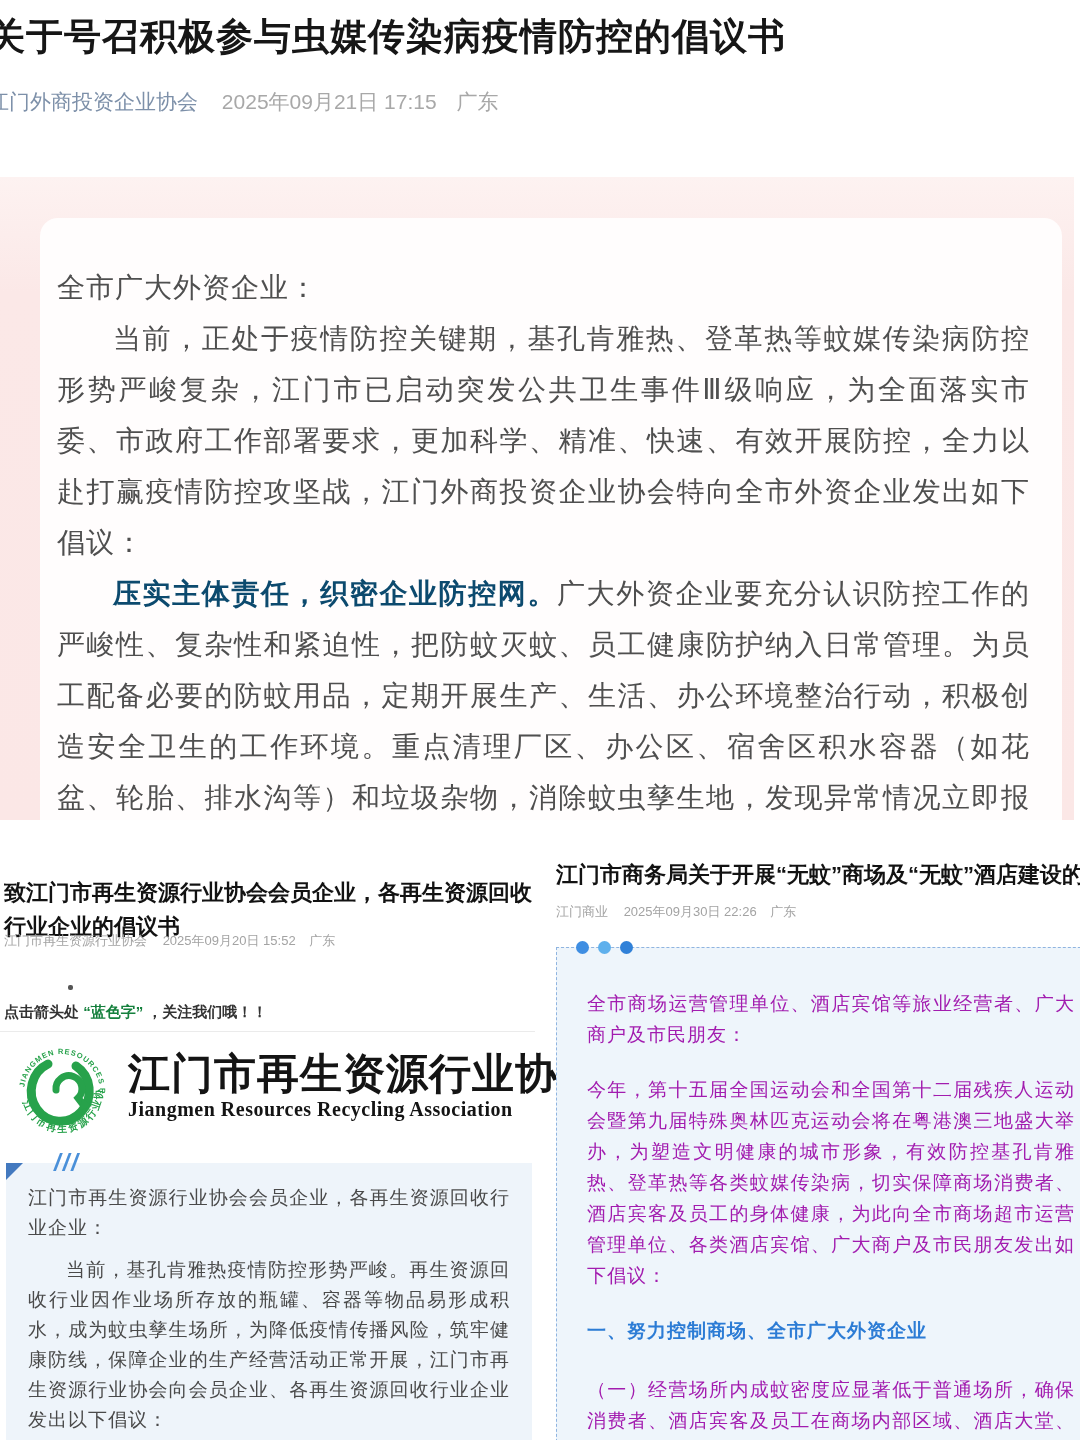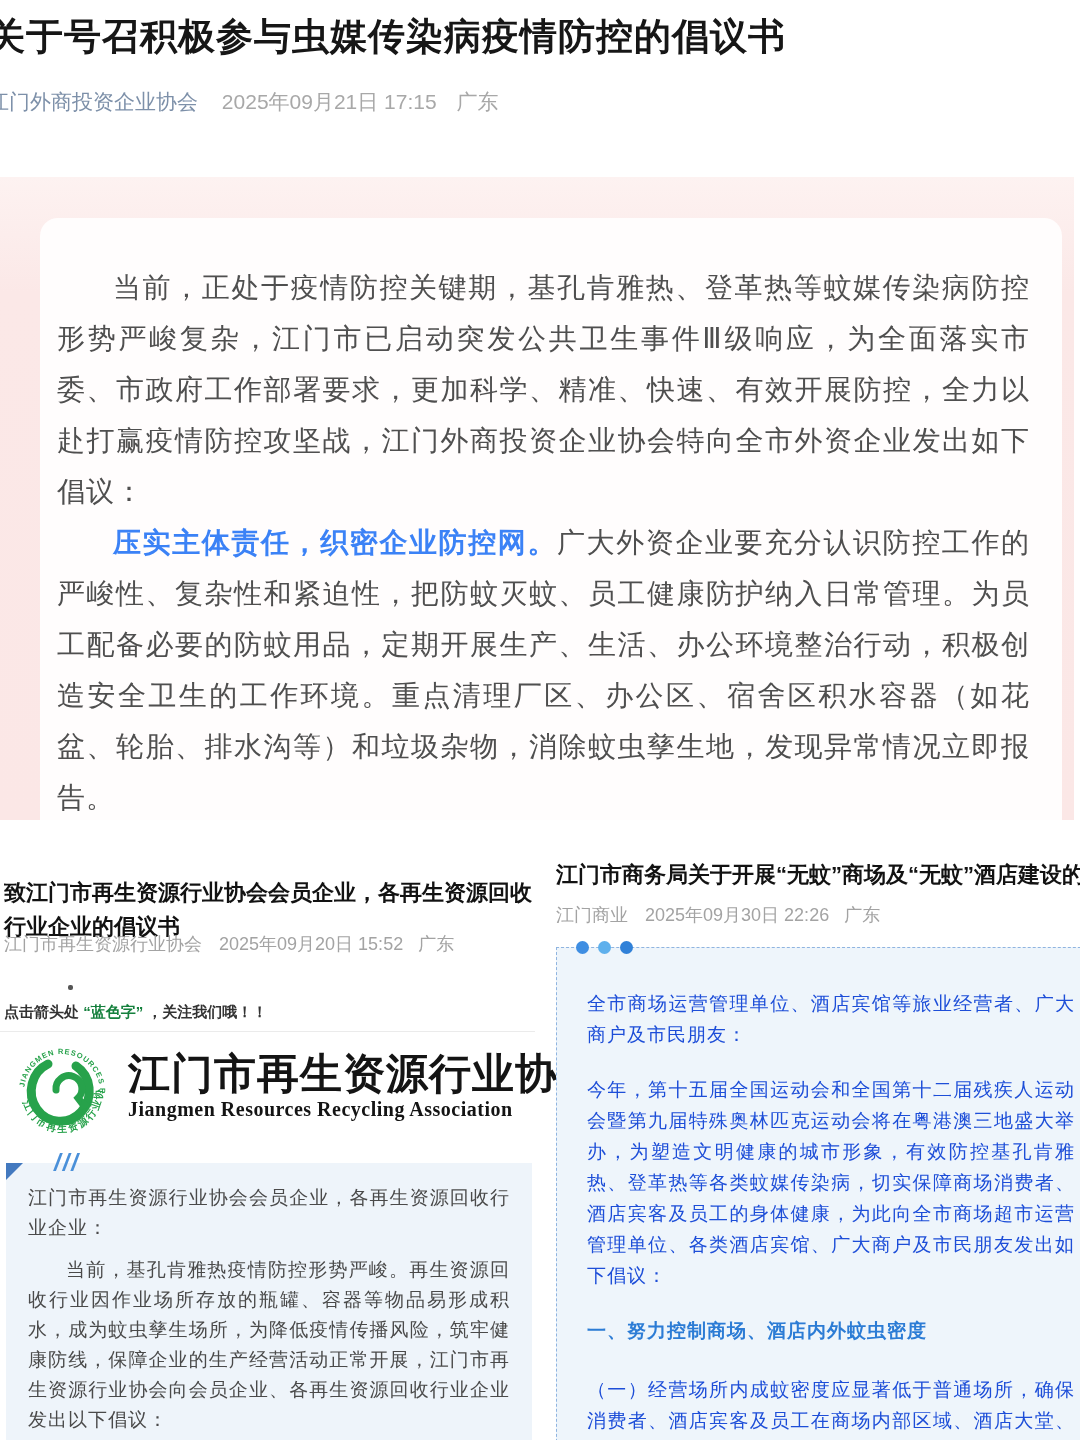--- a/index.html
+++ b/index.html
@@ -12,24 +12,24 @@
   .a1-meta .src{color:#7d90a9;text-decoration:none;margin-right:18px;}
   .a1-meta .date{color:#a8a8a8;margin-right:14px;}
   .a1-meta .region{color:#a8a8a8;}
   .pink{position:absolute;top:177px;left:0;width:1074px;height:643px;overflow:hidden;
         background:linear-gradient(180deg,#fdf2f1 0%,#fbe8e7 18%,#fbe7e6 100%);}
   .card{position:absolute;top:41px;left:40px;width:1022px;height:700px;background:#fffdfd;
         border-radius:18px;box-sizing:border-box;padding:44px 32px 0 17px;}
   .card p{margin:0;font-size:28px;line-height:51px;color:#4f4f4f;letter-spacing:1px;
           text-align:justify;text-justify:inter-character;}
   .card p.ind{text-indent:2em;}
-  .card b{color:#3b82f6;font-weight:700;}
+  .card b{color:#0c4a6e;font-weight:700;}
   
   .row-title{position:absolute;margin:0;font-size:22px;line-height:34px;font-weight:700;color:#121212;}
-  .row-meta{position:absolute;font-size:18px;color:#a3a3a3;white-space:nowrap;}
+  .row-meta{position:absolute;font-size:13px;color:#a3a3a3;white-space:nowrap;}
   .row-meta .src2{color:#a3a3a3;text-decoration:none;margin-right:12px;}
   .row-meta .d{margin-right:10px;}
   
   .l-title{top:876px;left:4px;width:530px;}
   .l-meta{top:932px;left:4px;}
   .arrow-dot{position:absolute;top:985px;left:68px;width:5px;height:5px;background:#555;border-radius:2px;}
   .follow{position:absolute;top:1003px;left:4px;font-size:15px;font-weight:700;color:#333;white-space:nowrap;}
   .follow .blue{color:#15803d;font-weight:700;}
   .l-divider{position:absolute;top:1031px;left:0px;width:535px;height:1px;background:#ebebeb;}
   .logo-wrap{position:absolute;top:1040px;left:10px;width:104px;height:104px;}
@@ -51,38 +51,39 @@
   
   .r-title{top:858px;left:556px;width:526px;white-space:nowrap;overflow:hidden;}
   .r-meta{top:903px;left:556px;}
   .r-box{position:absolute;top:947px;left:556px;width:560px;height:520px;background:#eef5fb;
          box-sizing:border-box;border:1px dashed #8fb4e0;padding:40px 40px 0 30px;}
   .r-dots{position:absolute;top:941px;left:576px;display:flex;gap:9px;}
   .r-dots i{width:13px;height:13px;border-radius:50%;display:block;}
   .r-dots i:nth-child(1){background:#3f8ee2;}
   .r-dots i:nth-child(2){background:#5fb0ec;}
   .r-dots i:nth-child(3){background:#3181d8;}
-  .r-box p{margin:0 0 24px 0;font-size:19px;line-height:31px;color:#1d4ed8;letter-spacing:1px;
+  .r-box p{margin:0 0 24px 0;font-size:19px;line-height:31px;color:#a21caf;letter-spacing:1px;
            text-align:justify;text-justify:inter-character;}
   .r-box p.head{color:#2c7cd5;font-weight:700;margin-bottom:28px;}
 </style>
 </head>
 <body>
 
 <div class="page">
 
   <h1 class="a1-title">关于号召积极参与虫媒传染病疫情防控的倡议书</h1>
   <div class="a1-meta">
     <a class="src" href="#">江门外商投资企业协会</a>
     <span class="date">2025年09月21日 17:15</span>
     <span class="region">广东</span>
   </div>
 
   <div class="pink">
     <div class="card">
+      <p>全市广大外资企业：</p>
       <p class="ind">当前，正处于疫情防控关键期，基孔肯雅热、登革热等蚊媒传染病防控形势严峻复杂，江门市已启动突发公共卫生事件Ⅲ级响应，为全面落实市委、市政府工作部署要求，更加科学、精准、快速、有效开展防控，全力以赴打赢疫情防控攻坚战，江门外商投资企业协会特向全市外资企业发出如下倡议：</p>
       <p class="ind"><b>压实主体责任，织密企业防控网。</b><span>广大外资企业要充分认识防控工作的严峻性、复杂性和紧迫性，把防蚊灭蚊、员工健康防护纳入日常管理。为员工配备必要的防蚊用品，定期开展生产、生活、办公环境整治行动，积极创造安全卫生的工作环境。重点清理厂区、办公区、宿舍区积水容器（如花盆、轮胎、排水沟等）和垃圾杂物，消除蚊虫孳生地，发现异常情况立即报告。</span></p>
 
     </div>
   </div>
 
   <h2 class="row-title l-title">致江门市再生资源行业协会会员企业，各再生资源回收行业企业的倡议书</h2>
   <div class="row-meta l-meta">
     <a class="src2" href="#">江门市再生资源行业协会</a>
     <span class="d">2025年09月20日 15:52</span>
@@ -129,21 +130,21 @@
   <h2 class="row-title r-title">江门市商务局关于开展“无蚊”商场及“无蚊”酒店建设的倡议书</h2>
   <div class="row-meta r-meta">
     <a class="src2" href="#">江门商业</a>
     <span class="d">2025年09月30日 22:26</span>
     <span>广东</span>
   </div>
 
   <div class="r-box">
     <p>全市商场运营管理单位、酒店宾馆等旅业经营者、广大商户及市民朋友：</p>
     <p>今年，第十五届全国运动会和全国第十二届残疾人运动会暨第九届特殊奥林匹克运动会将在粤港澳三地盛大举办，为塑造文明健康的城市形象，有效防控基孔肯雅热、登革热等各类蚊媒传染病，切实保障商场消费者、酒店宾客及员工的身体健康，为此向全市商场超市运营管理单位、各类酒店宾馆、广大商户及市民朋友发出如下倡议：</p>
-    <p class="head">一、努力控制商场、酒店内外蚊虫密度</p>
+    <p class="head">一、努力控制商场、全市广大外资企业</p>
     <p>（一）经营场所内成蚊密度应显著低于普通场所，确保消费者、酒店宾客及员工在商场内部区域、酒店大堂、酒店会议室、酒店餐厅及客房等区域内活动时无蚊虫叮咬。</p>
 
   </div>
   <div class="r-dots">
       <i></i>
       <i></i>
       <i></i>
     </div>
 
 </div>

